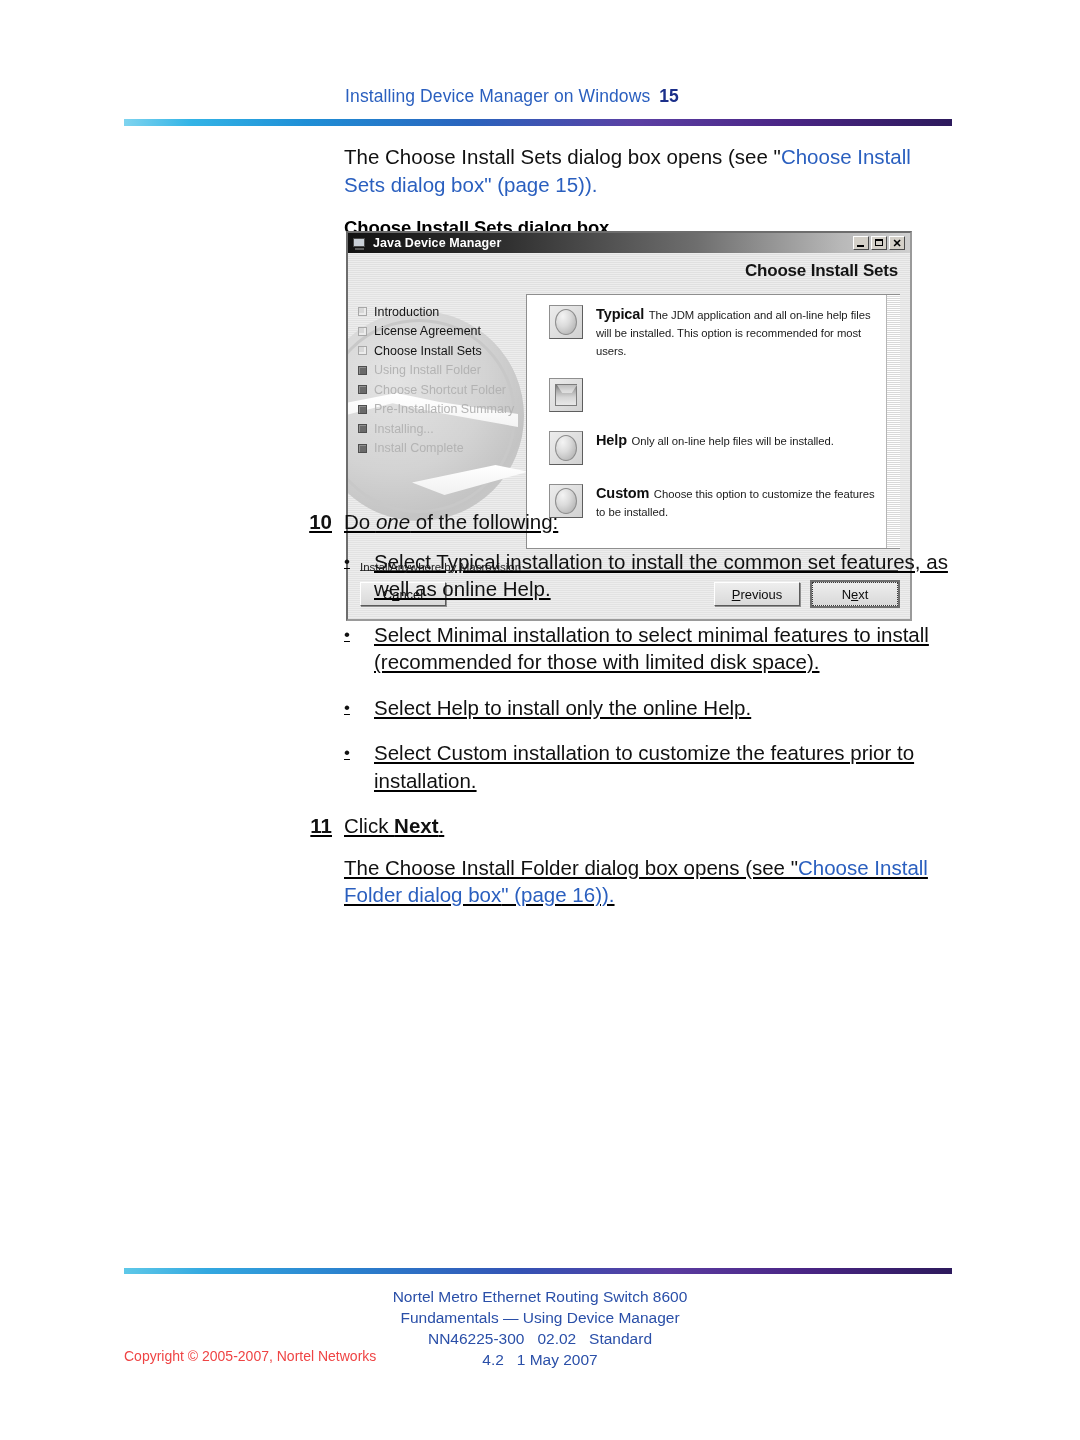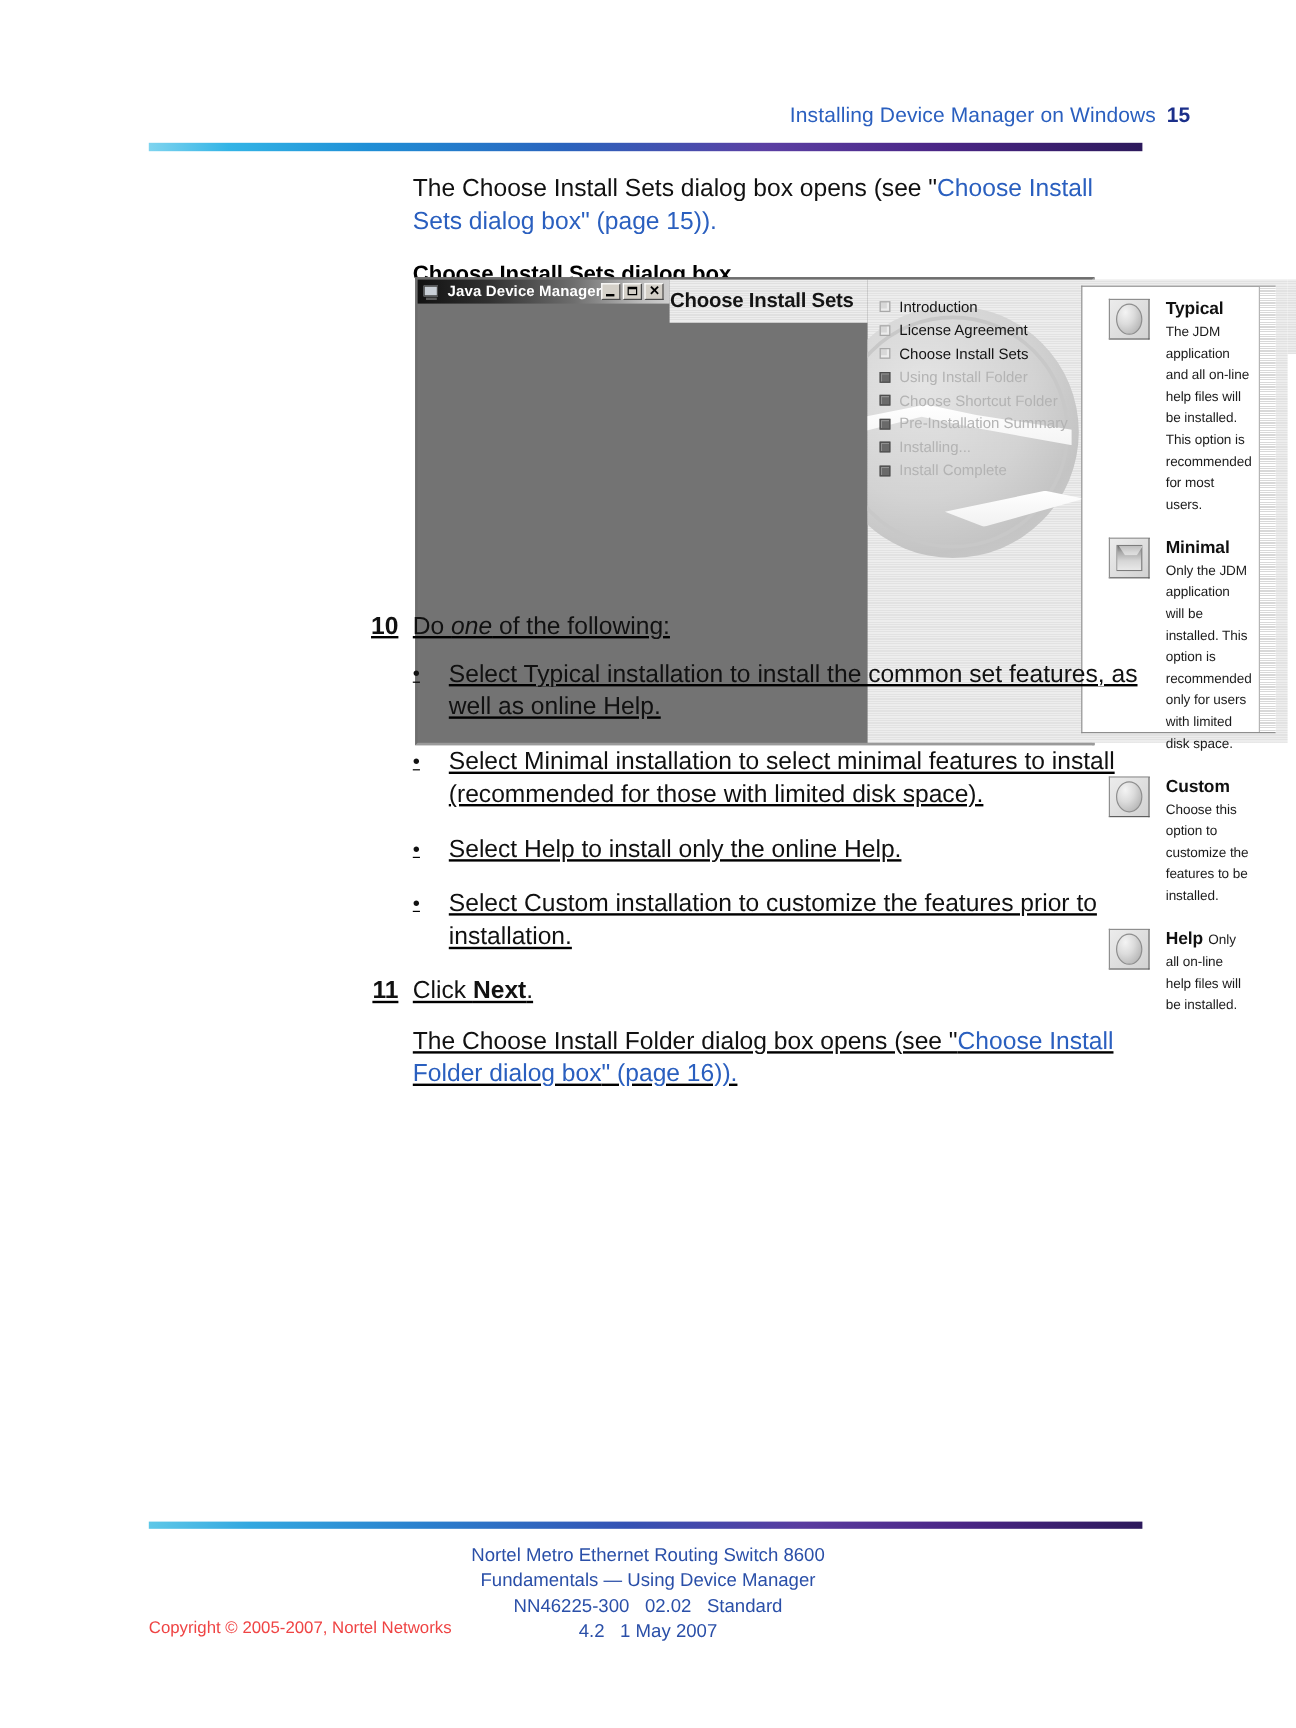--- a/index.html
+++ b/index.html
@@ -16,22 +16,22 @@
     -webkit-font-smoothing: antialiased;
   }
 
   
   .page-header {
     position: absolute;
     left: 0; top: 86px;
     width: 1080px;
   }
   .header-title {
-    text-align: right;
-    padding-right: 88px;
+    text-align: center;
+    padding-right: 56px;
     color: #2a5fbf;
     font-size: 17.5px;
     letter-spacing: 0.1px;
   }
   .header-title .pgnum {
     font-weight: bold;
     color: #1b2f8a;
     margin-left: 9px;
   }
   .rule-top {
@@ -78,23 +78,23 @@
     width: 566px;
     height: 390px;
   }
   .dialog {
     width: 100%;
     height: 100%;
     box-sizing: border-box;
     border: 2px solid #6d6d6d;
     border-right-color: #9a9a9a;
     border-bottom-color: #9a9a9a;
-    background: #737373;
-    display: flex;
-    flex-direction: row;
+    background: #f0abfc;
+    display: flex;
+    flex-direction: column;
     position: relative;
   }
   .titlebar {
     height: 20px;
     background: linear-gradient(to right, #121212 0%, #303030 28%, #6e6e6e 62%, #b9b9b9 88%, #cfcfcf 100%);
     display: flex;
     align-items: center;
     padding: 0 3px 0 5px;
     flex: none;
   }
@@ -570,43 +570,39 @@
               <span class="opt-text">
                 <span class="opt-title">Typical</span>
                 <span class="opt-desc">The JDM application and all on-line help files will be installed. This option is recommended for most users.</span>
               </span>
             </div>
 
             <div class="opt-row">
               <span class="opt-icon">
                   <span class="cube"></span>
                 </span>
+            </div>
+
+            <div class="opt-row">
+              <span class="opt-icon">
+                  <span class="sphere"></span>
+                </span>
               <span class="opt-text">
-                <span class="opt-title">Minimal</span>
-                <span class="opt-desc">Only the JDM application will be installed.  This option is recommended only for users with limited disk space.</span>
+                <span class="opt-title">Help</span>
+                <span class="opt-desc">Only all on-line help files will be installed.</span>
               </span>
             </div>
 
             <div class="opt-row">
               <span class="opt-icon">
                   <span class="sphere"></span>
                 </span>
               <span class="opt-text">
                 <span class="opt-title">Custom</span>
                 <span class="opt-desc">Choose this option to customize the features to be installed.</span>
-              </span>
-            </div>
-
-            <div class="opt-row">
-              <span class="opt-icon">
-                  <span class="sphere"></span>
-                </span>
-              <span class="opt-text">
-                <span class="opt-title">Help</span>
-                <span class="opt-desc">Only all on-line help files will be installed.</span>
               </span>
             </div>
 
           </div>
           <div class="panel-scroll"></div>
         </div>
 
       </div>
 
       <div class="dlg-foot">

